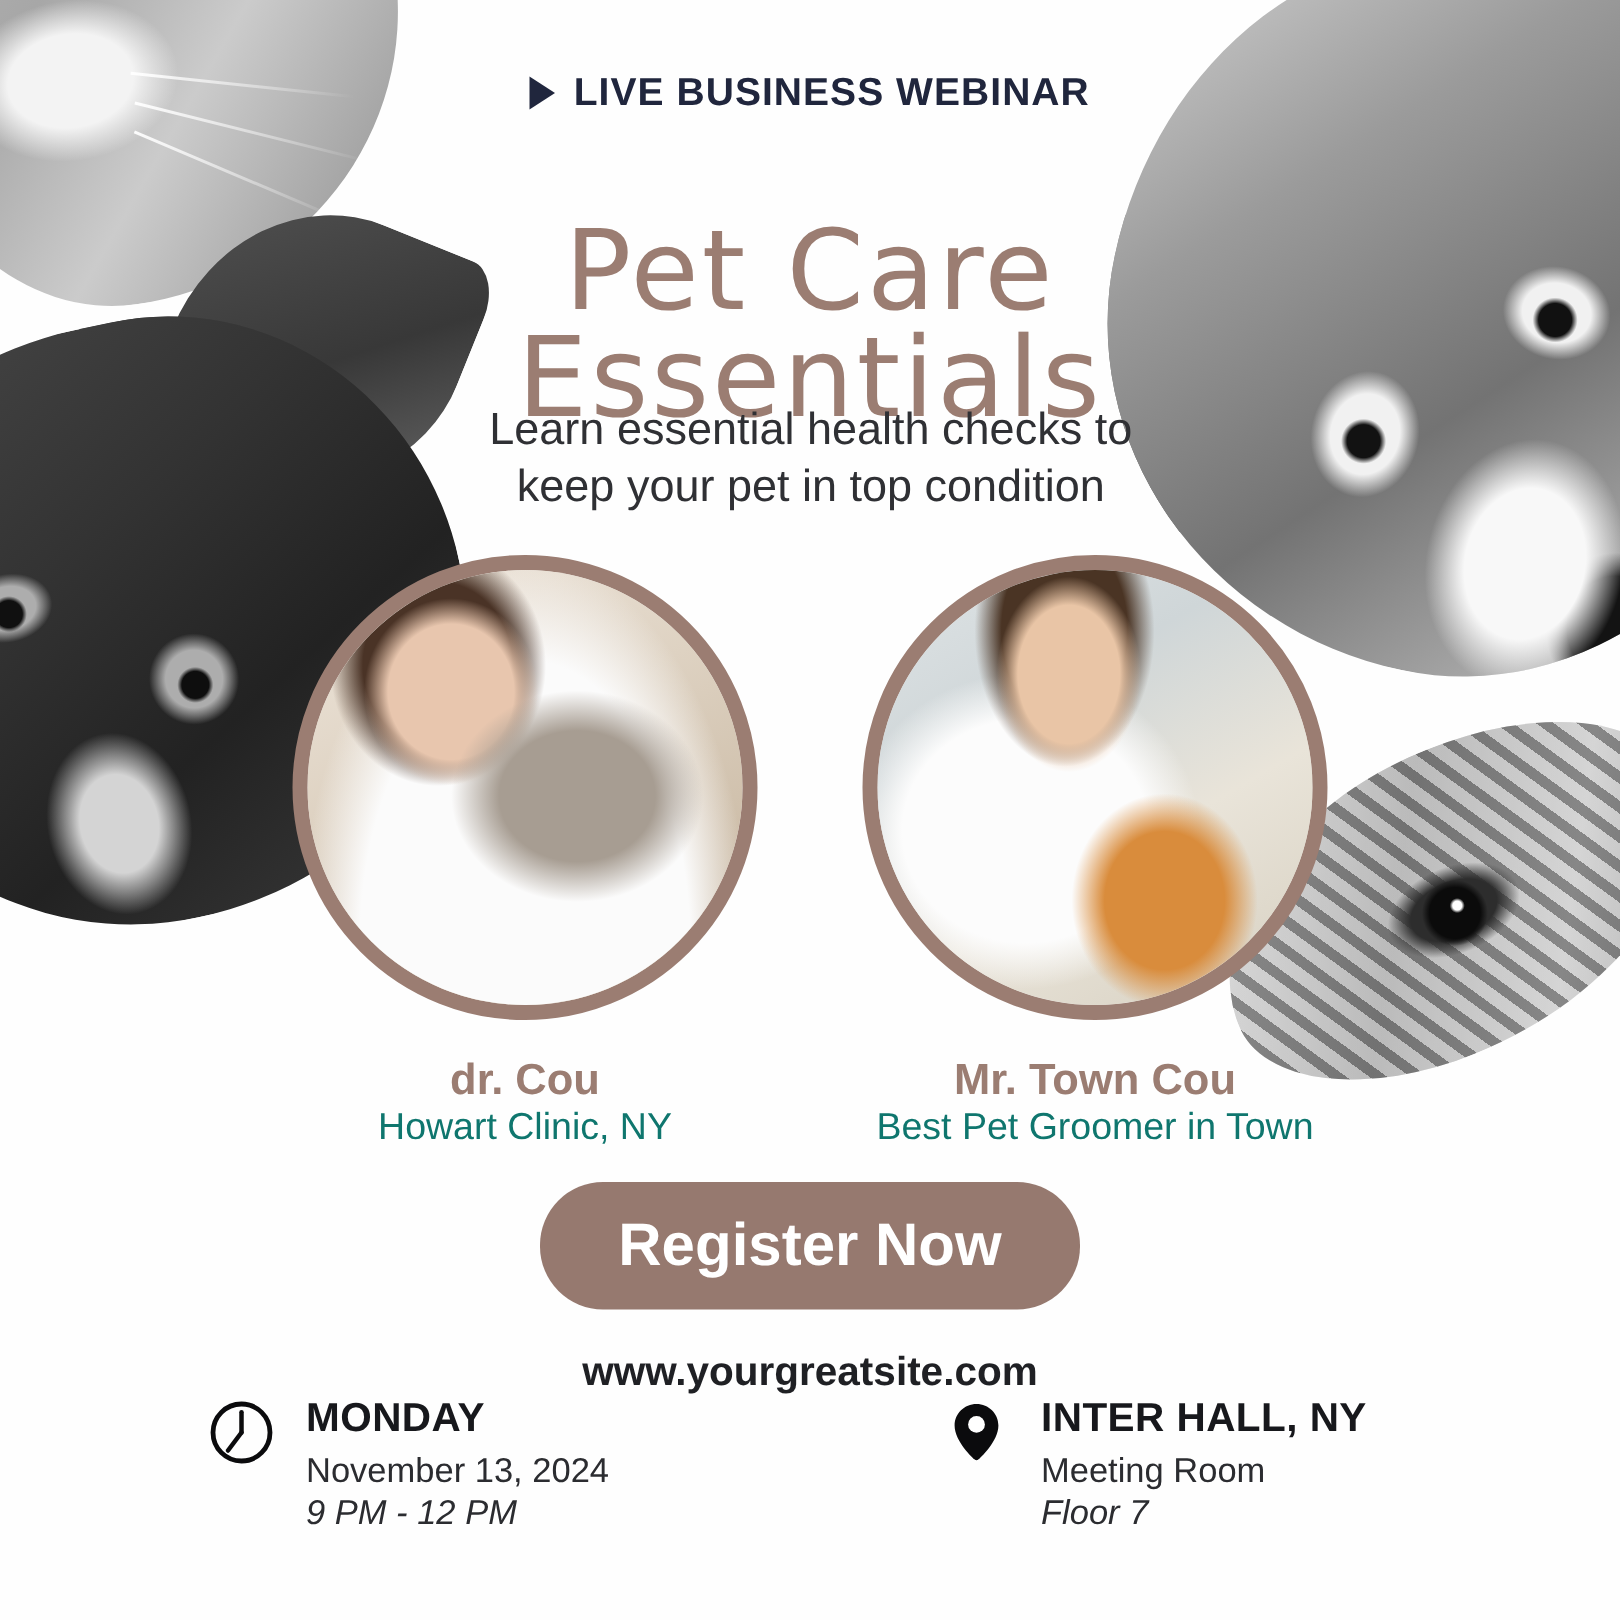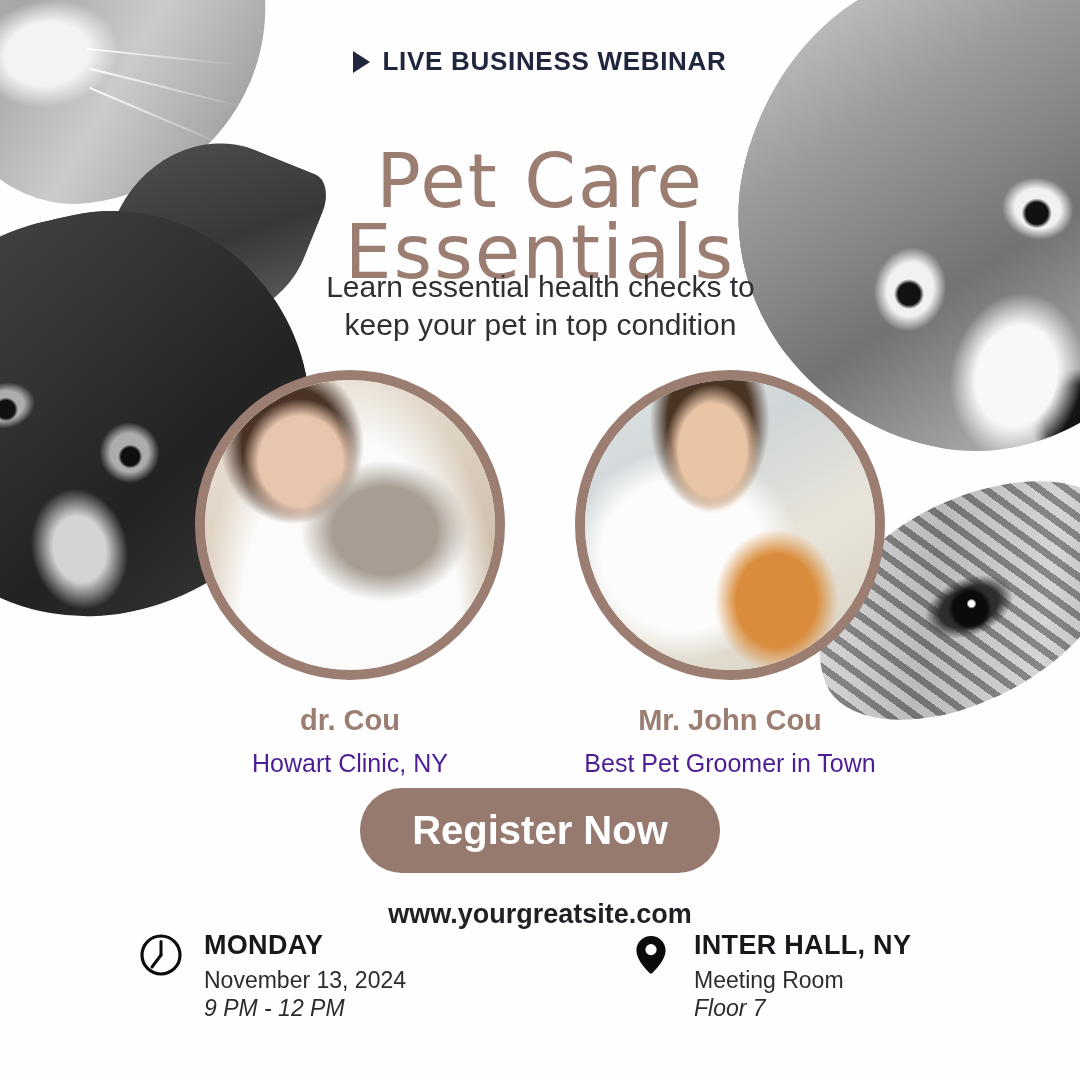--- a/index.html
+++ b/index.html
@@ -228,23 +228,23 @@
       linear-gradient(150deg, #dfe4e6 0%, #cfd6d8 32%, #e9e4d9 62%, #d6cfc0 100%);
   }
 
   .speaker-name {
     margin-top: 24px;
     font-size: 29px;
     font-weight: bold;
     color: #9b7d72;
   }
   .speaker-role {
-    margin-top: 12px;
+    margin-top: 0;
     font-size: 25px;
-    color: #4c1d95;
+    color: #0f766e;
     font-weight: 350;
   }
 
   
   .cta-wrap {
     position: absolute;
     top: 788px; left: 0; right: 0;
     z-index: 6;
     text-align: center;
   }
@@ -348,21 +348,21 @@
       <div class="avatar-ring">
         <div class="avatar-img av-left"></div>
       </div>
       <div class="speaker-name">dr. Cou</div>
       <div class="speaker-role">Howart Clinic, NY</div>
     </div>
     <div class="speaker">
       <div class="avatar-ring">
         <div class="avatar-img av-right"></div>
       </div>
-      <div class="speaker-name">Mr. John Cou</div>
+      <div class="speaker-name">Mr. Town Cou</div>
       <div class="speaker-role">Best Pet Groomer in Town</div>
     </div>
   </div>
 
   <div class="cta-wrap">
     <button class="cta">Register Now</button>
     <div class="website">www.yourgreatsite.com</div>
   </div>
 
   <div class="footer">

